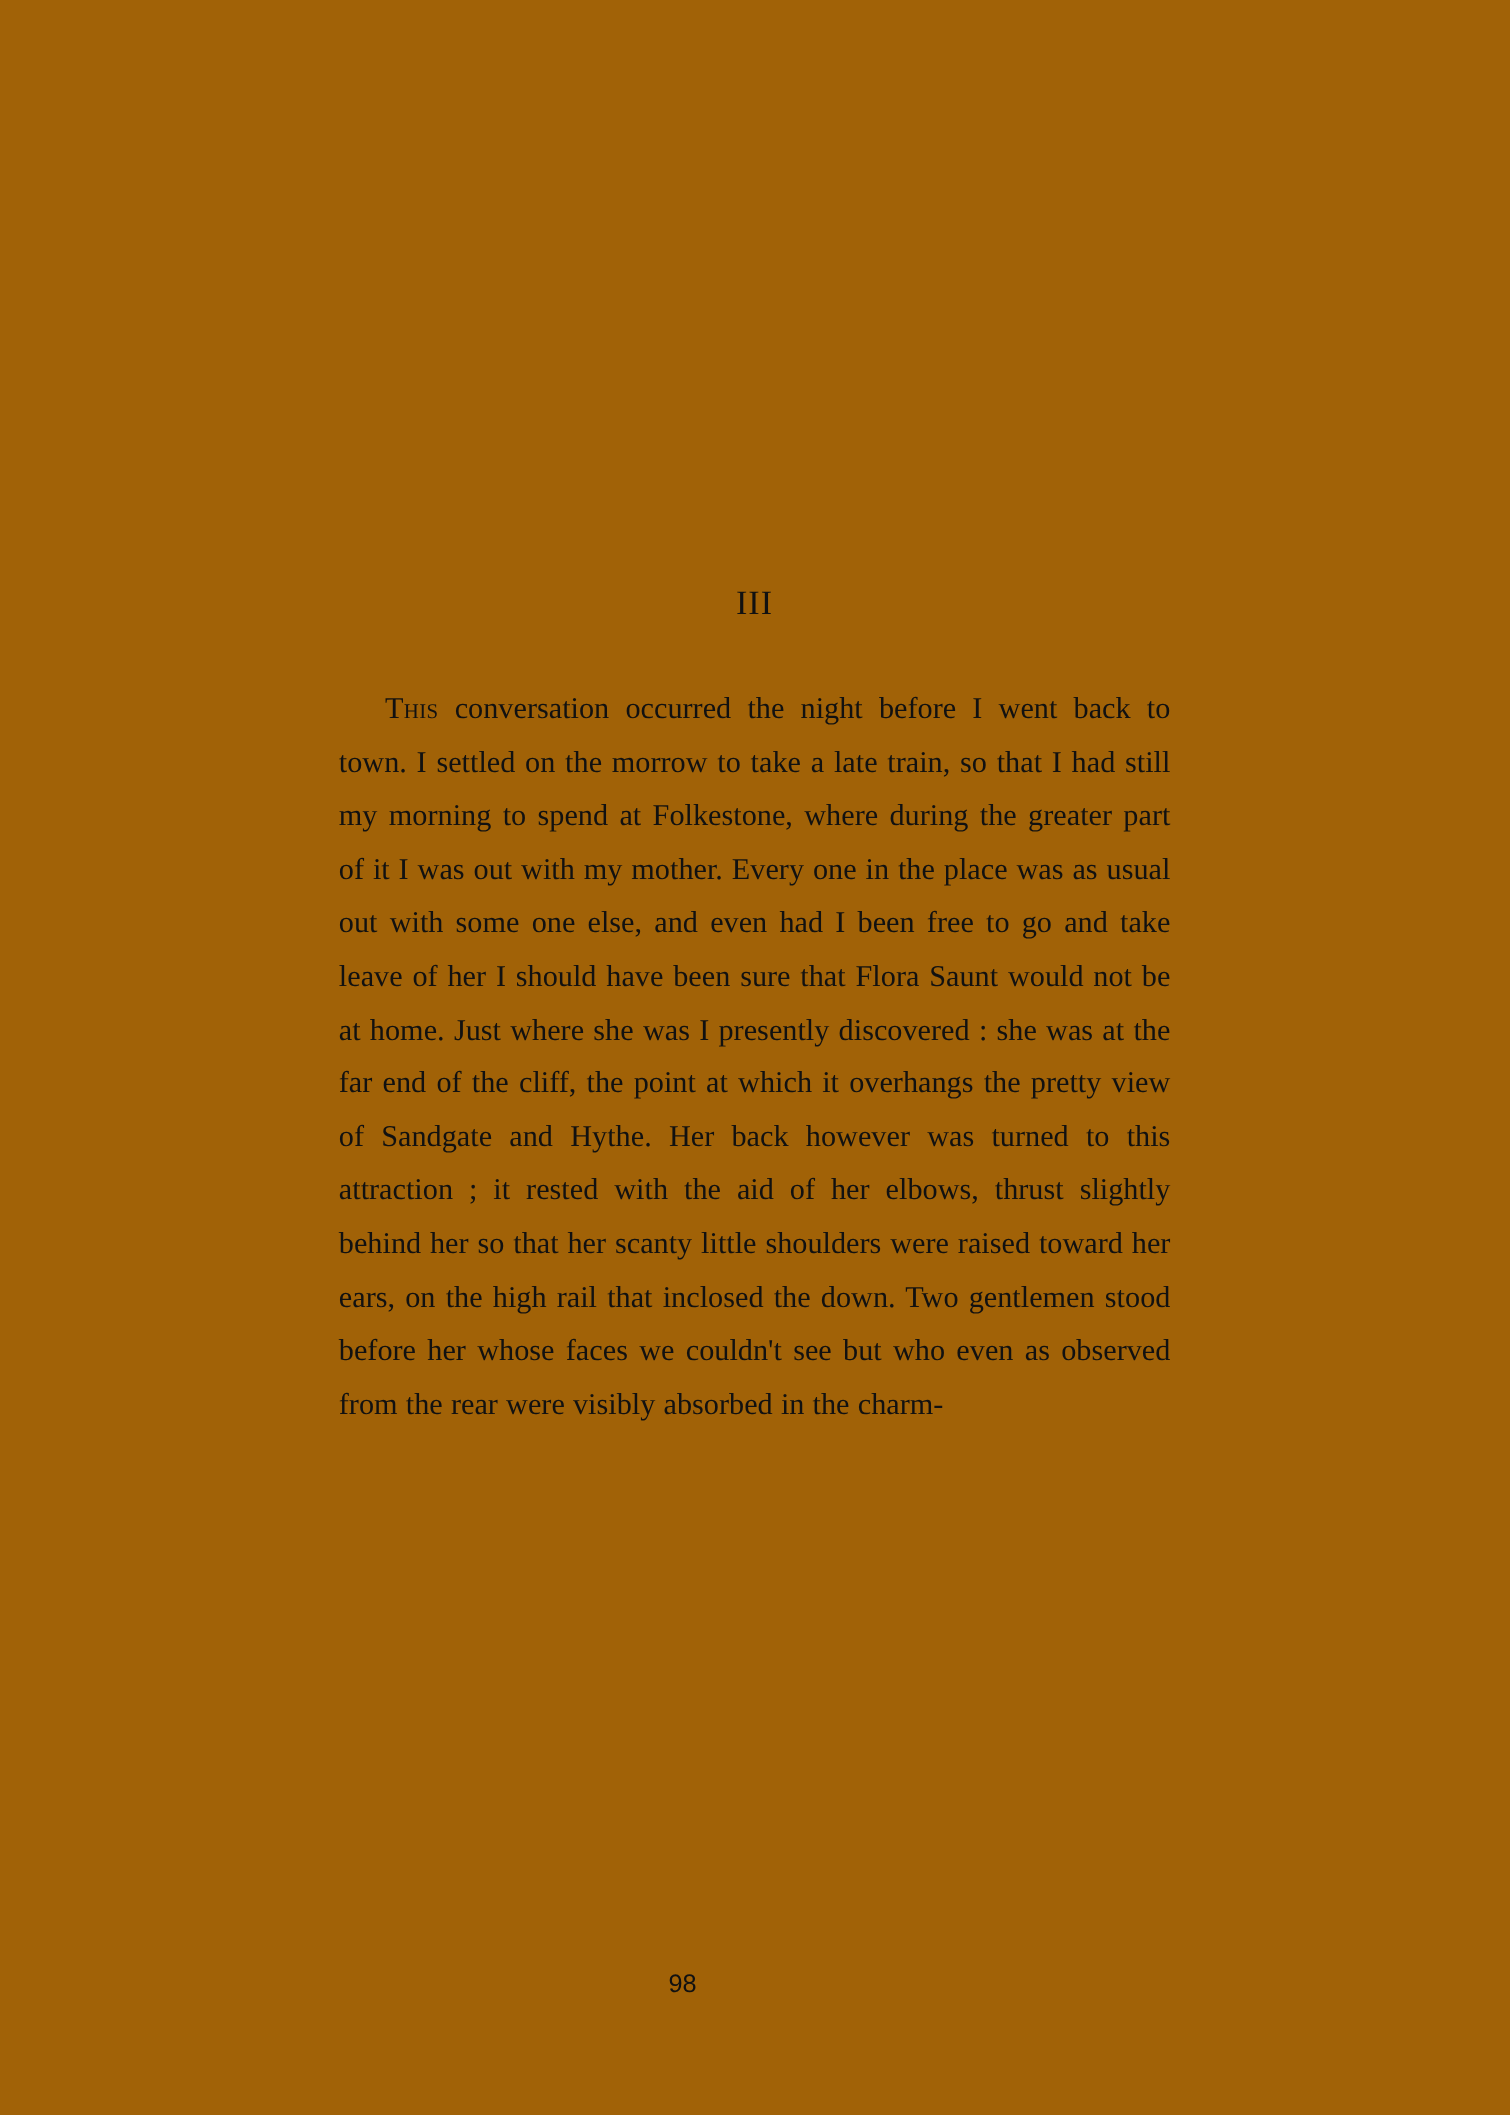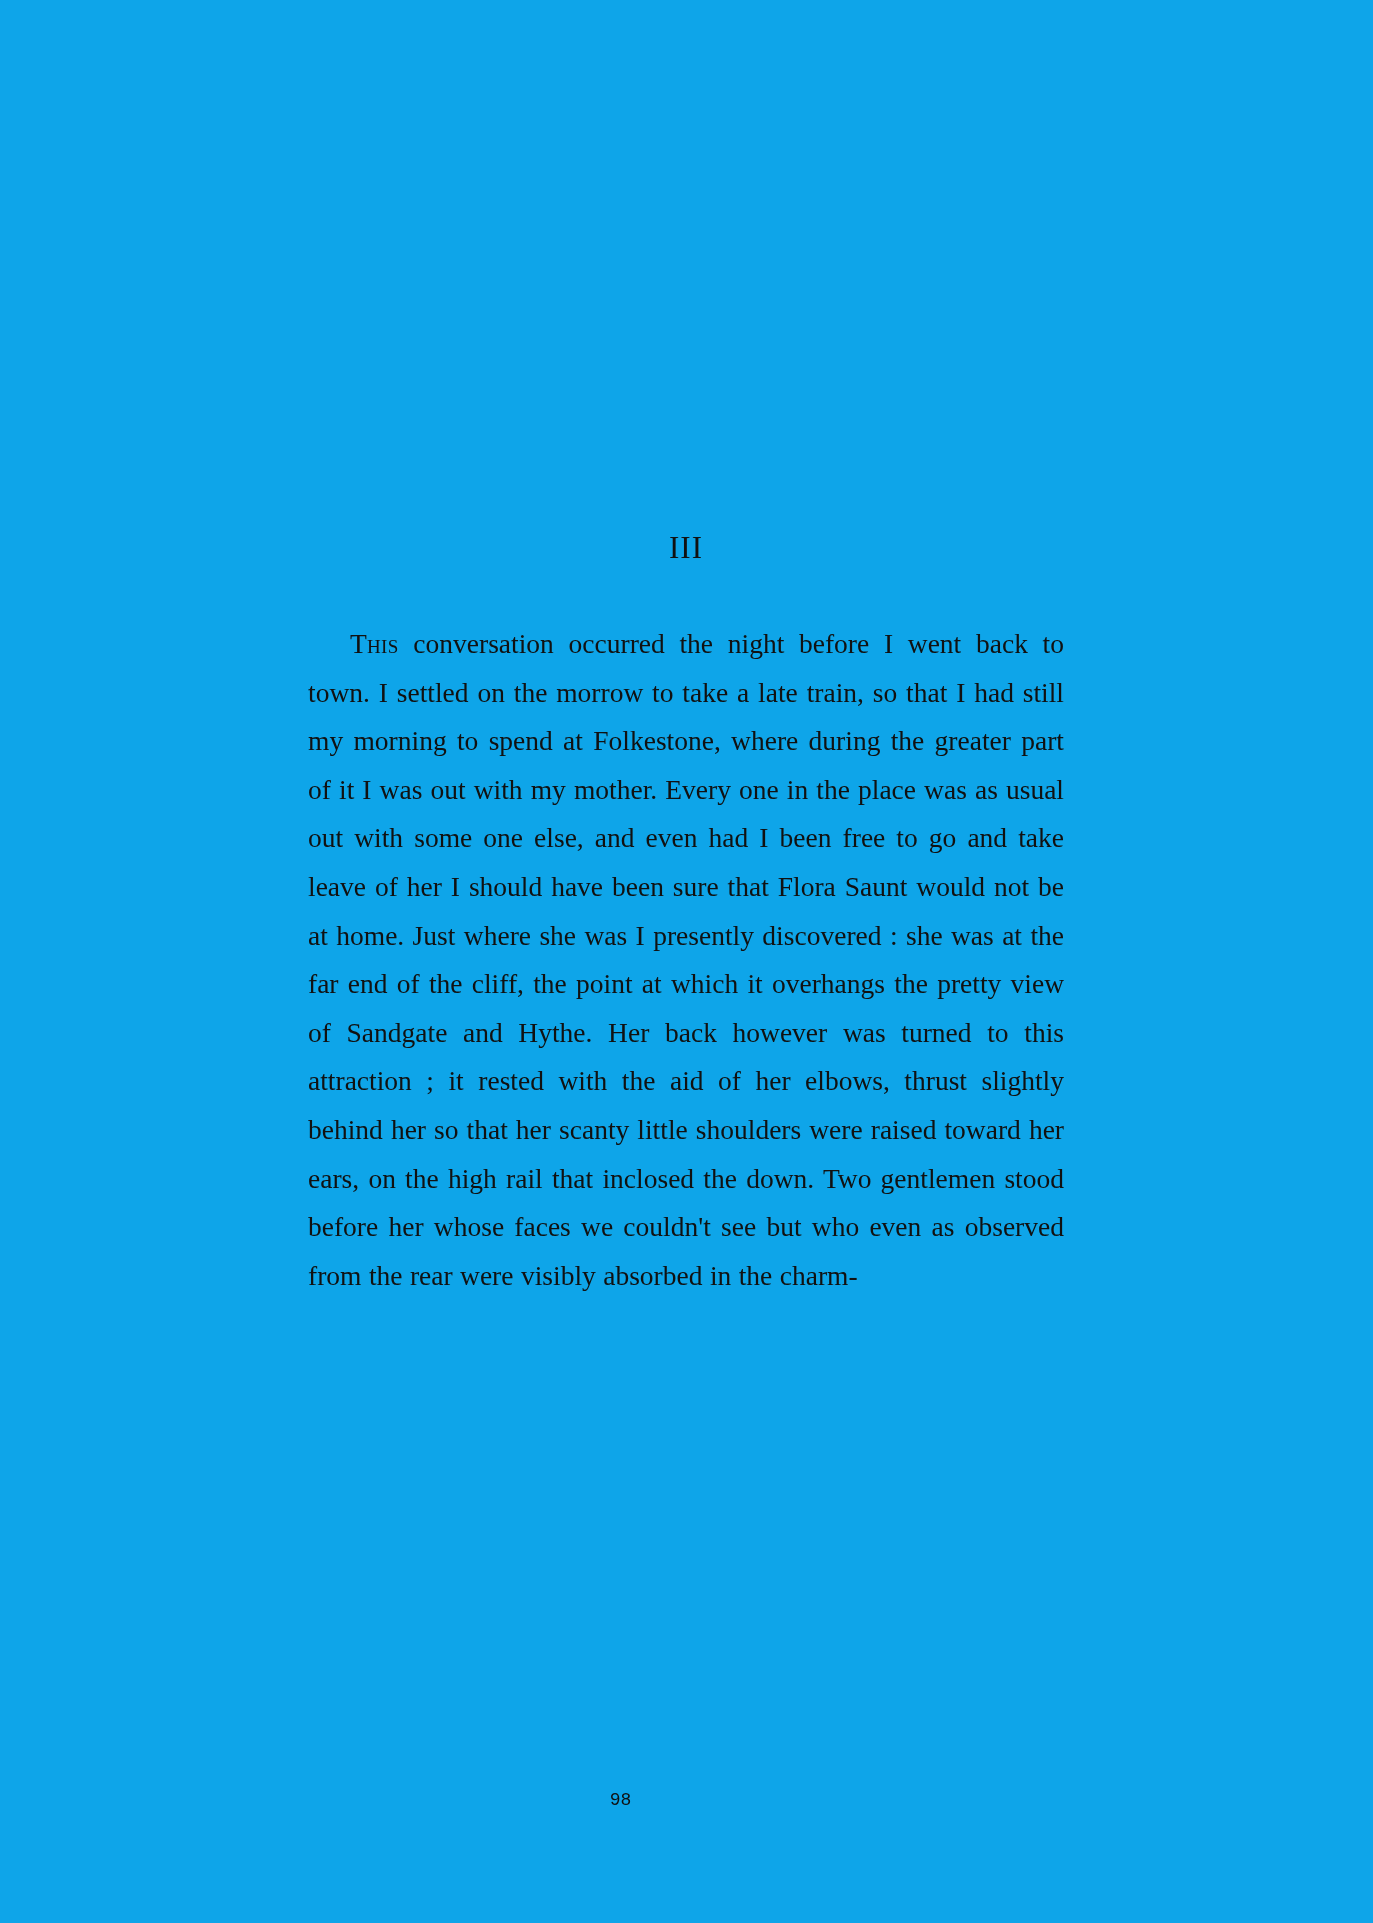--- a/index.html
+++ b/index.html
@@ -14,21 +14,21 @@
     font-family: "Liberation Serif", serif;
     color: #111111;
     overflow: hidden;
   }
   .page {
     position: absolute;
     top: 0;
     left: 0;
     width: 1373px;
     height: 1923px;
-    background: #0ea5e9;
+    background: #a16207;
   }
   .text-block {
     position: absolute;
     left: 296px;
     top: 530px;
     width: 780px;
   }
   .chapter-number {
     text-align: center;
     font-size: 31px;
@@ -52,22 +52,22 @@
   .smallcaps {
     font-variant: small-caps;
     letter-spacing: 0.3px;
   }
   .page-number {
     position: absolute;
     left: 0;
     right: 12px;
     top: 1790px;
     text-align: center;
-    font-size: 18px;
-    font-family: Liberation Mono, monospace;
+    font-size: 23px;
+    font-family: Liberation Sans, sans-serif;
   }
   .page-number span {
     position: relative;
     left: -60px;
   }
 </style>
 </head>
 <body>
 
 <div class="page">

